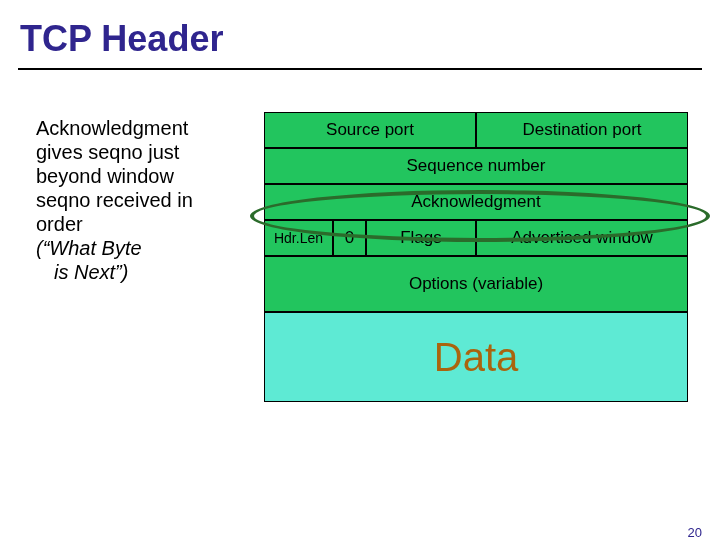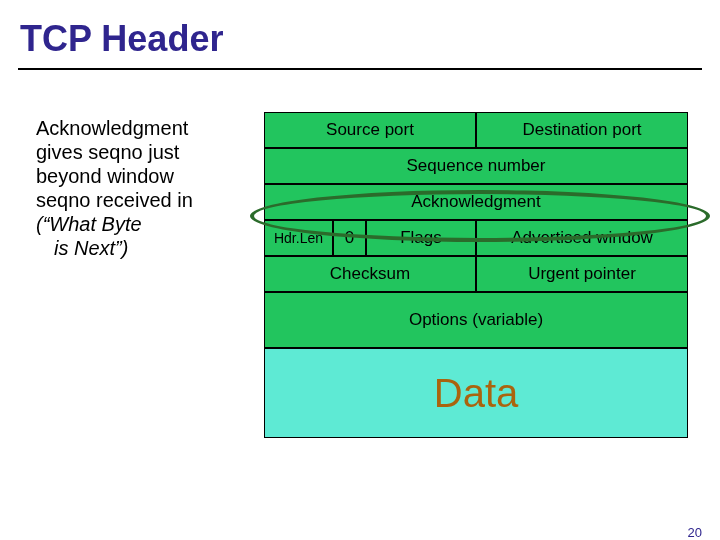--- a/index.html
+++ b/index.html
@@ -114,20 +114,21 @@
 
   <div class="content">
 
     <div class="note">
       <div>Acknowledgment</div>
       <div>gives seqno just</div>
       <div>beyond window</div>
       <div>
         <span>seqno received </span><span class="bold">in</span>
       </div>
+      <div class="bold">order</div>
       <div class="italic">(“What Byte</div>
       <div class="italic indent">is Next”)</div>
     </div>
 
     <div class="packet">
       <div class="row">
         <div class="cell half">Source port</div>
         <div class="cell half">Destination port</div>
       </div>
       <div class="row">
@@ -135,24 +136,20 @@
       </div>
       <div class="row">
         <div class="cell full">Acknowledgment</div>
       </div>
       <div class="row">
         <div class="cell qA" style="font-size:14px">Hdr.Len</div>
         <div class="cell qB">0</div>
         <div class="cell qC">Flags</div>
         <div class="cell qD">Advertised window</div>
       </div>
-      <div class="row">
-        <div class="cell half">Checksum</div>
-        <div class="cell half">Urgent pointer</div>
-      </div>
       <div class="row row-options">
         <div class="cell full">Options (variable)</div>
       </div>
       <div class="row-data">Data</div>
 
       <div class="highlight"></div>
     </div>
 
   </div>
 

